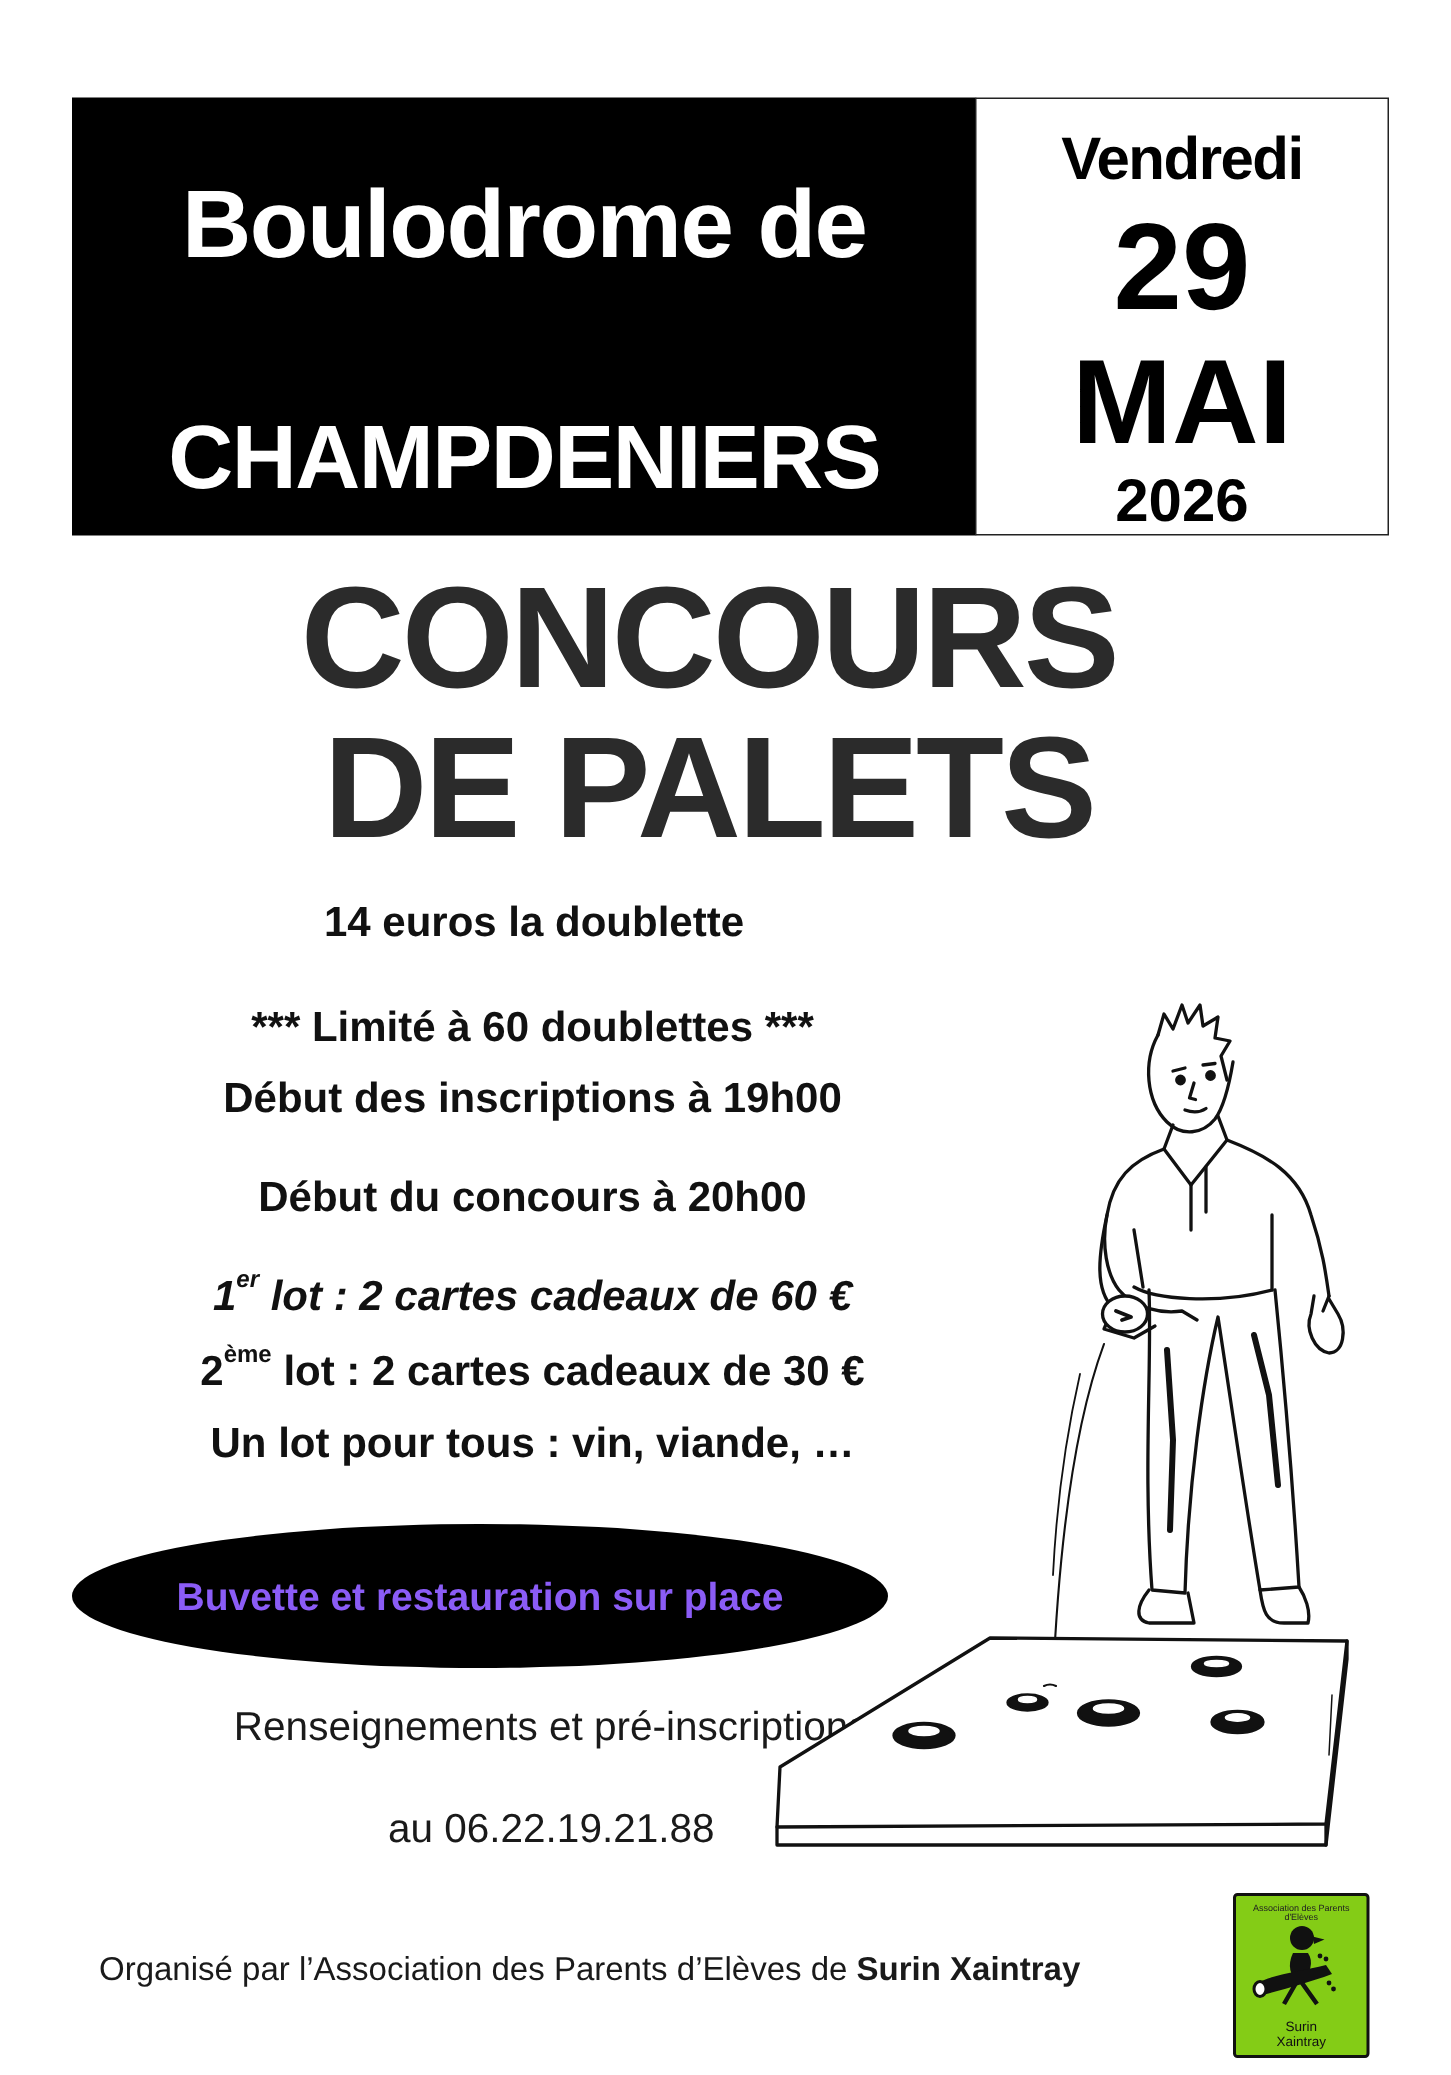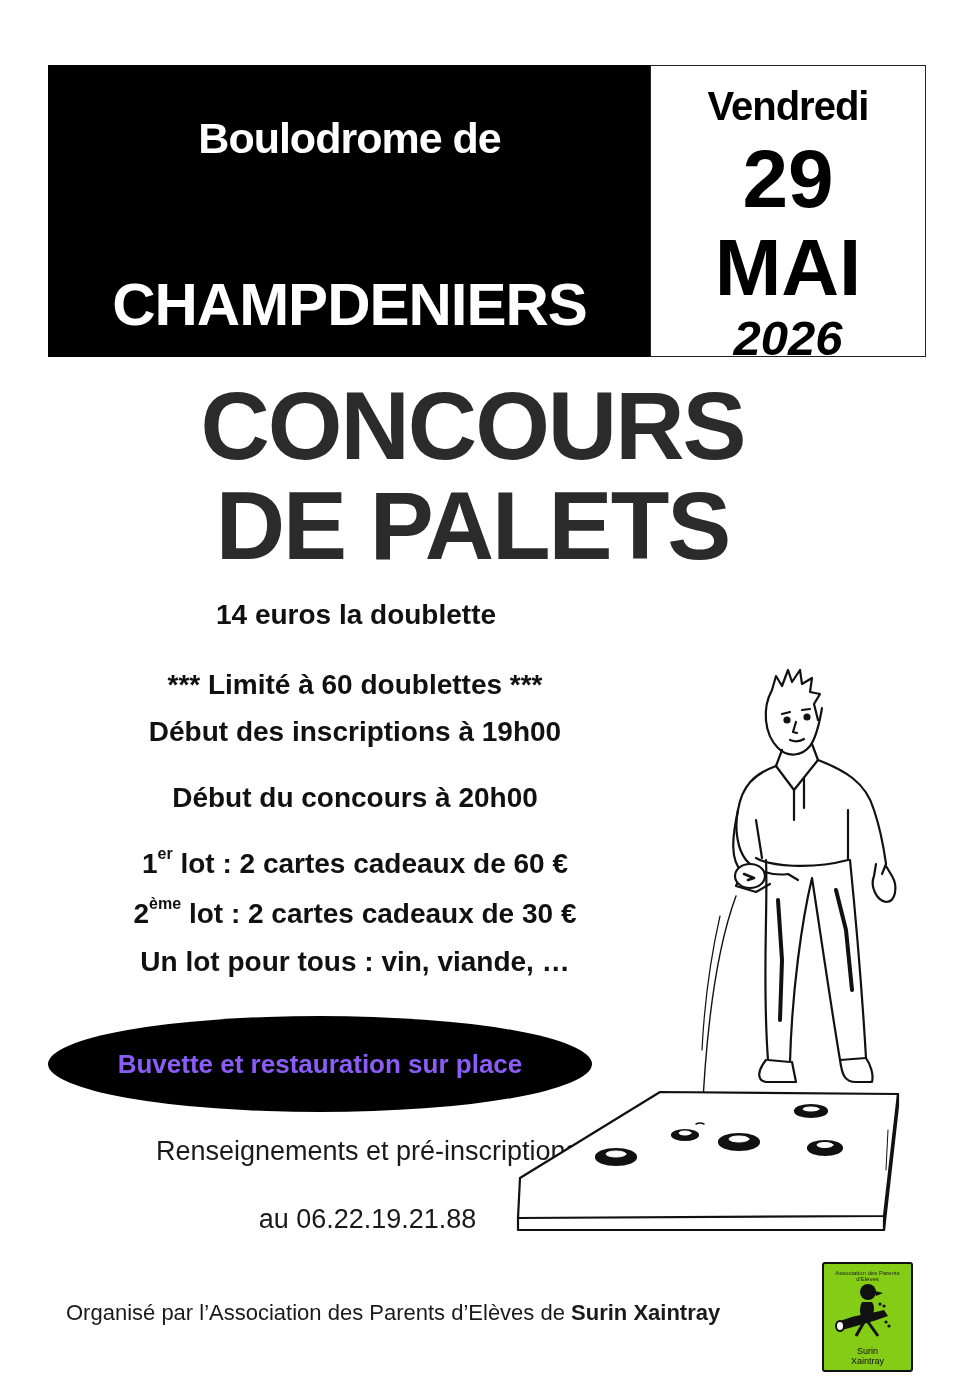--- a/index.html
+++ b/index.html
@@ -3,29 +3,29 @@
 <meta charset="utf-8">
 <style>
   html, body { margin:0; padding:0; background:#ffffff; }
   body { width:967px; height:1383px; position:relative; overflow:hidden;
          font-family:"Liberation Sans", "DejaVu Sans", sans-serif; color:#111; }
   .abs { position:absolute; }
 
   
   .hdr-black { left:48px; top:65px; width:603px; height:292px; background:#000; color:#fff; }
   .hdr-black .l1 { position:absolute; left:0; right:0; top:104px; margin-top:-52px; text-align:center;
-                   font-size:43px; font-weight:bold; letter-spacing:-1px; line-height:1; }
+                   font-size:64px; font-weight:bold; letter-spacing:-1px; line-height:1; }
   .hdr-black .l2 { position:absolute; left:0; right:0; top:246px; margin-top:-36px; text-align:center;
                    font-size:60px; font-weight:bold; letter-spacing:-1px; line-height:1; }
   .hdr-date { left:650px; top:65px; width:238px; height:290px; border:1px solid #222; background:#fff;
               text-align:center; color:#000;padding-left:36px; }
   .hdr-date .day { position:absolute; left:0; right:0; top:20px; font-size:40px; font-weight:bold; line-height:1; letter-spacing:-1px; }
   .hdr-date .num { position:absolute; left:0; right:0; top:72px; font-size:82px; font-weight:bold; line-height:1; }
   .hdr-date .month { position:absolute; left:0; right:0; top:162px; font-size:80px; font-weight:bold; line-height:1; }
-  .hdr-date .year { position:absolute; left:0; right:0; top:248px; font-size:49px; font-weight:bold; line-height:1;font-style:italic; }
+  .hdr-date .year { position:absolute; left:0; right:0; top:248px; font-size:40px; font-weight:bold; line-height:1; }
 
   .title { left:0; width:945px; text-align:center; color:#2b2b2b; font-weight:bold;
            font-size:96px; line-height:1; letter-spacing:-2px; }
 
   .info { text-align:center; font-weight:bold; font-size:28px; color:#111; line-height:1; white-space:nowrap; }
   .info sup { font-size:16px; vertical-align:top; position:relative; top:-4px; }
 
   .ellipse { left:48px; top:1016px; width:544px; height:96px; background:#000; border-radius:50%;
              color:#8b5cf6; font-weight:bold; font-size:26px; display:flex; align-items:center; justify-content:center; }
 
@@ -53,21 +53,21 @@
 </div>
 
 <div class="abs title" style="top:378px;">CONCOURS</div>
 <div class="abs title" style="top:478px;">DE PALETS</div>
 
 <div class="abs info" style="left:96px;width:520px;top:601px;">14 euros la doublette</div>
 <div class="abs info" style="left:60px;width:590px;top:671px;">*** Limité à 60 doublettes ***</div>
 <div class="abs info" style="left:60px;width:590px;top:718px;">Début des inscriptions à 19h00</div>
 <div class="abs info" style="left:60px;width:590px;top:784px;">Début du concours à 20h00</div>
 
-<div class="abs info" style="left:60px;width:590px;top:850px;">
+<div class="abs info" style="left:60px;width:590px;top:850px;font-style:italic;">
   <span>1</span><sup>er</sup><span> lot : 2 cartes cadeaux de 60 €</span>
 </div>
 <div class="abs info" style="left:60px;width:590px;top:900px;">
   <span>2</span><sup>ème</sup><span> lot : 2 cartes cadeaux de 30 €</span>
 </div>
 <div class="abs info" style="left:60px;width:590px;top:948px;">Un lot pour tous : vin, viande, …</div>
 
 <div class="abs ellipse">
   <span>Buvette et restauration sur place</span>
 </div>

